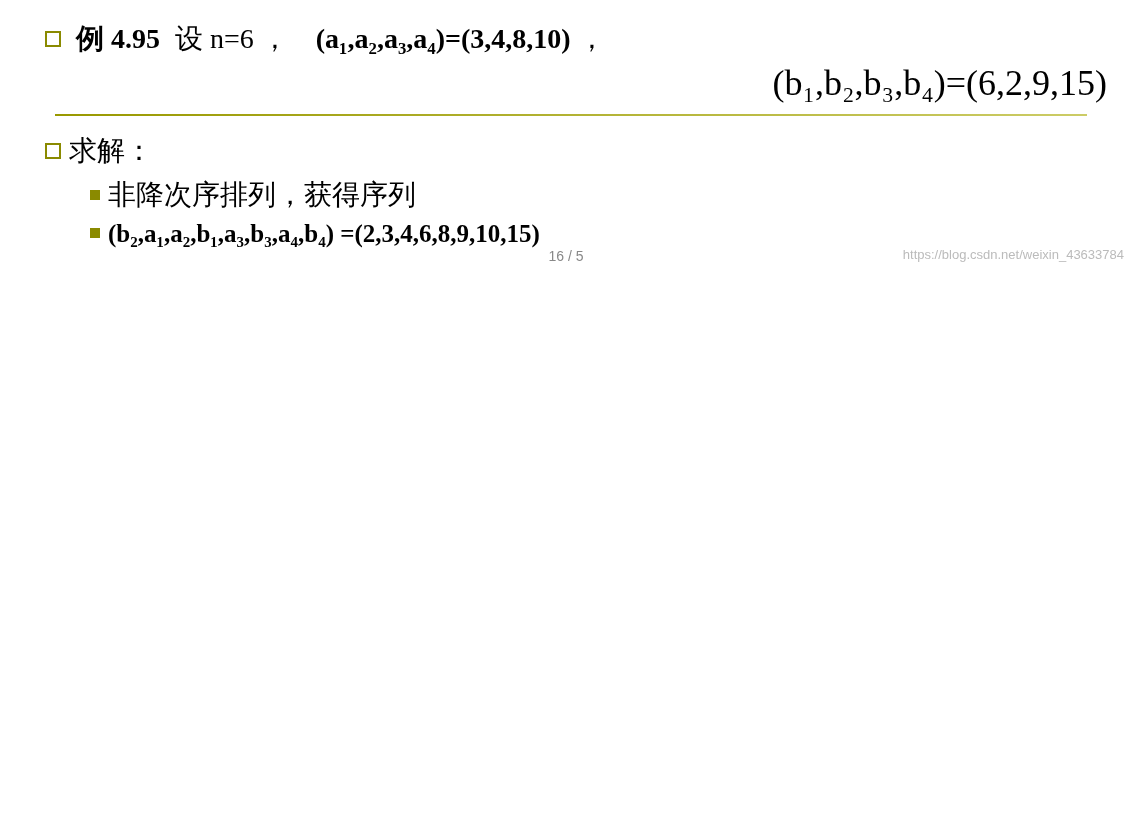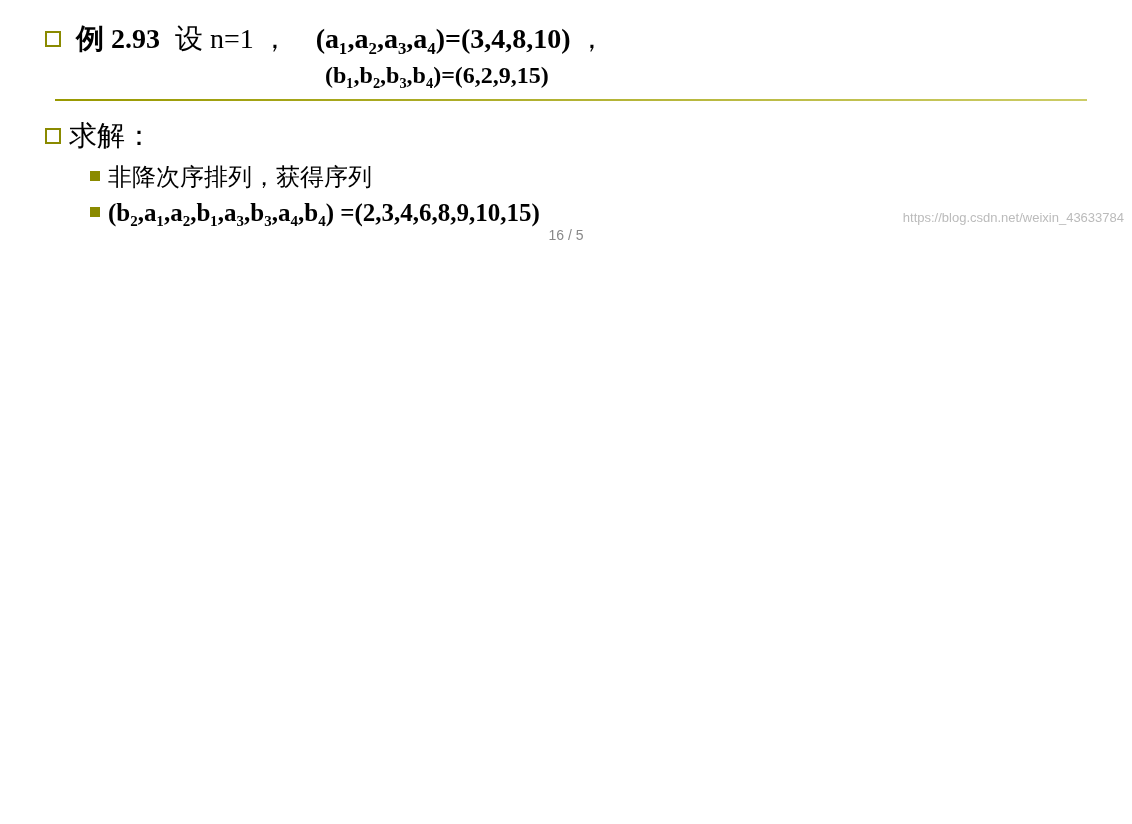--- a/index.html
+++ b/index.html
@@ -27,28 +27,28 @@
     content: "";
     display: inline-block;
     width: 10px; height: 10px;
     background: #8a8a00;
     margin-right: 8px;
     vertical-align: middle;
     position: relative;
     top: -3px;
   }
   .line1 { margin: 8px 0 4px 20px; font-weight: bold; font-size: 28px; }
-  .line2 { margin: 4px 0 10px 0; font-weight: bold; font-size: 24px; text-align: left; padding-left: 300px; }
+  .line2 { margin: 4px 0 10px 0; font-weight: normal; font-size: 36px; text-align: right; padding-left: 300px; }
   .hr {
     height: 2px;
     background: linear-gradient(to right, #999900, #cccc66);
     margin: 6px 20px 10px 30px;
   }
   .line-solve { margin: 16px 0 6px 20px; font-size: 28px; }
-  .line-nondesc { margin: 6px 0 6px 65px; font-size: 24px; }
+  .line-nondesc { margin: 6px 0 6px 65px; font-size: 28px; }
   .line-seq { margin: 6px 0 6px 65px; font-size: 25px; font-weight: bold; }
 
   
   .ul-seg { position: absolute; height: 3px; background: #1735ff; }
 
   
   .arrow-svg {
     position: absolute;
   }
 
@@ -125,41 +125,41 @@
   }
   .g-green { background: #c4e87a; }
   .g-pink  { background: #f0bcbc; }
   .g-yellow{ background: #f5f0a0; }
   .g-white { background: #fff; }
 
   .tick { position: absolute; border-left: 2px dashed #000; }
   .watermark {
     position: absolute;
     right: 8px;
-    bottom: 20px;
+    bottom: 4px;
     font-size: 13px;
     color: #bbb;
     font-family: Arial, sans-serif;
   }
   .pagenum {
     position: absolute;
     left: 50%;
     transform: translateX(-50%);
     bottom: 2px;
     font-size: 14px;
     color: #888;
     font-family: Arial, sans-serif;
   }
 </style>
 </head>
 <body>
 
 <div class="line1 square-bullet">
-  <span>例 2.93</span>
-  <span style="font-weight:normal;margin-left:8px">设 n=1 ，</span>
+  <span>例 4.95</span>
+  <span style="font-weight:normal;margin-left:8px">设 n=6 ，</span>
   <span style="margin-left:20px">(a₁,a₂,a₃,a₄)=(3,4,8,10)</span>
   <span style="font-weight:normal">，</span>
 </div>
 <div class="line2">
   <span>(b₁,b₂,b₃,b₄)=(6,2,9,15)</span>
 </div>
 
 <div class="hr"></div>
 
 <div class="line-solve square-bullet">求解：</div>

